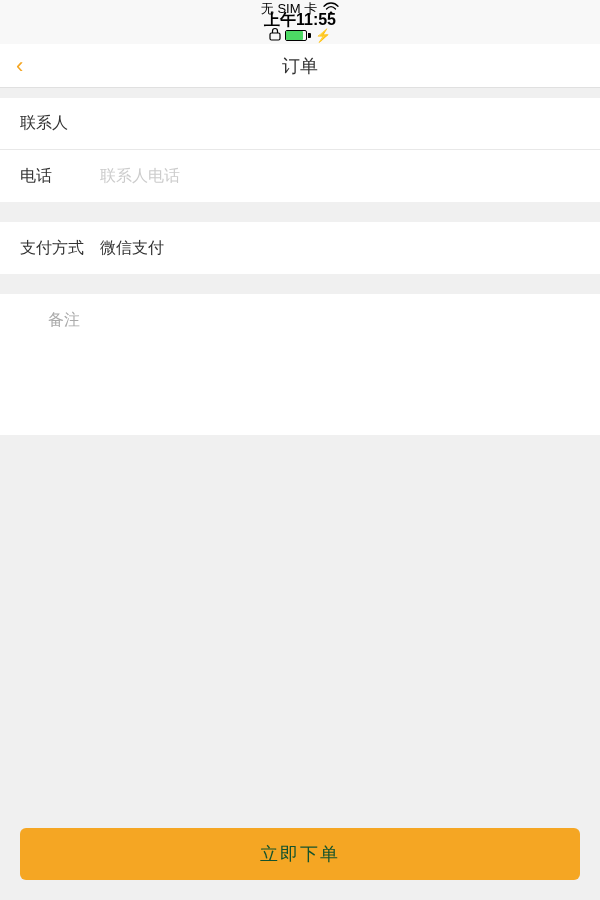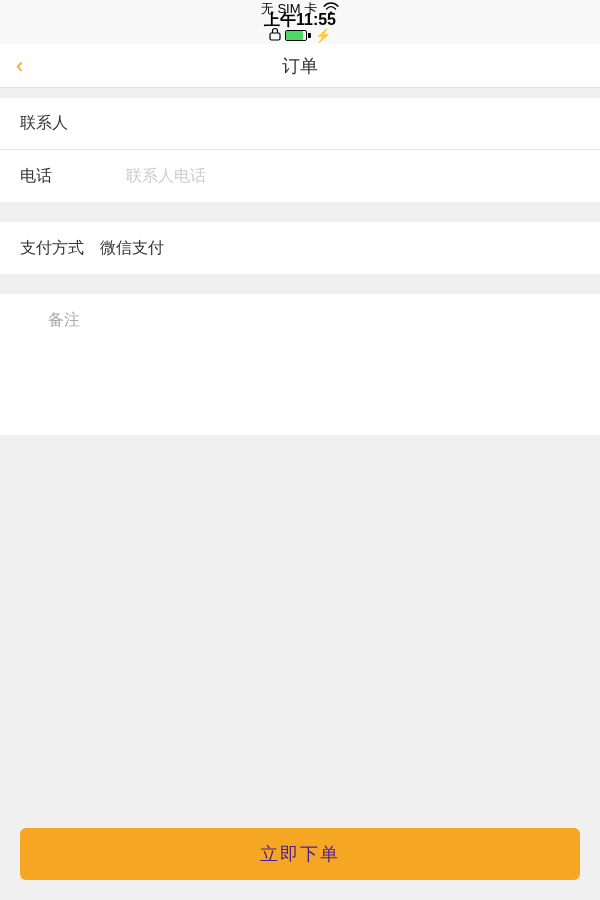--- a/index.html
+++ b/index.html
@@ -127,21 +127,20 @@
     .form-section {
       background: #ffffff;
     }
 
     .form-row {
       display: flex;
       align-items: center;
       padding: 0 20px;
       height: 52px;
       border-bottom: 1px solid #e8e8e8;
-      gap: 26px;
     }
 
     .form-row:last-child {
       border-bottom: none;
     }
 
     .form-label {
       font-size: 16px;
       color: #333;
       width: 80px;
@@ -203,21 +202,21 @@
       padding: 12px 20px 20px;
       background: #f0f0f0;
     }
 
     .submit-button {
       width: 100%;
       height: 52px;
       background: #f5a623;
       border: none;
       border-radius: 6px;
-      color: #4c1d95;
+      color: #14532d;
       font-size: 18px;
       cursor: pointer;
       letter-spacing: 2px;
     }
   </style>
 </head>
 <body>
 
 <div class="status-bar">
   <div class="status-left">

